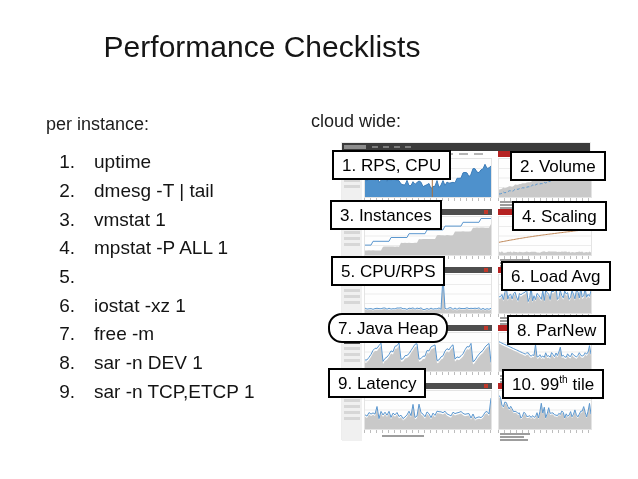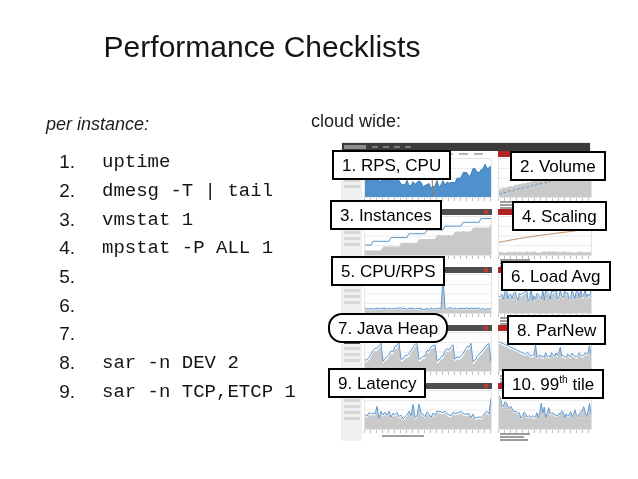--- a/index.html
+++ b/index.html
@@ -5,26 +5,26 @@
   html,body{margin:0;padding:0;}
   body{
     width:638px;height:479px;background:#ffffff;position:relative;overflow:hidden;
     font-family:"Liberation Sans",sans-serif;color:#111;
   }
   .title{
     position:absolute;left:0;top:30px;width:524px;margin:0;
     text-align:center;font-size:30px;font-weight:400;color:#151515;letter-spacing:0px;
   }
   .heading{position:absolute;font-size:18px;color:#1c1c1c;}
-  .heading-left{left:46px;top:114px;font-style:italic;}
+  .heading-left{left:46px;top:114px;}
   .heading-right{left:311px;top:111px;}
   .cmd-list{position:absolute;left:44px;top:148px;margin:0;padding:0;list-style:none;}
   .cmd-list li{height:28.7px;display:flex;align-items:center;}
   .num{display:inline-block;width:31px;flex:none;text-align:right;font-size:19px;color:#141414;}
-  .cmd{margin-left:27px;font-family:Liberation Mono, monospace;
+  .cmd{margin-left:19px;font-family:Liberation Sans, sans-serif;
        font-size:19px;color:#141414;white-space:pre;}
   .dash{
     position:absolute;left:341px;top:142px;width:250px;height:298px;
     background:#fbfbfb;border:1px solid #ededed;box-sizing:border-box;
   }
   .dash-topbar{position:absolute;left:0;top:0;width:100%;height:8px;background:#3b3b3b;}
   .dash-logo{position:absolute;left:2px;top:2px;width:22px;height:4px;background:#8d8d8d;}
   .menu-dash{position:absolute;top:3px;height:2px;width:6px;background:#7d7d7d;}
   .dash-row{position:absolute;left:0;width:250px;height:58px;background:#ffffff;}
   .sidebar{position:absolute;left:0;top:7px;width:20px;height:51px;background:#f0f0f0;}
@@ -71,27 +71,29 @@
     </li>
     <li>
       <span class="num">4.</span>
       <span class="cmd">mpstat -P ALL 1</span>
     </li>
     <li>
       <span class="num">5.</span>
     </li>
     <li>
       <span class="num">6.</span>
+      <span class="cmd">iostat -xz 1</span>
     </li>
     <li>
       <span class="num">7.</span>
+      <span class="cmd">free -m</span>
     </li>
     <li>
       <span class="num">8.</span>
-      <span class="cmd">sar -n DEV 2</span>
+      <span class="cmd">sar -n DEV 1</span>
     </li>
     <li>
       <span class="num">9.</span>
       <span class="cmd">sar -n TCP,ETCP 1</span>
     </li>
   </ol>
 
 <div class="heading heading-right">cloud wide:</div>
 <div class="dash">
     <div class="dash-topbar">

